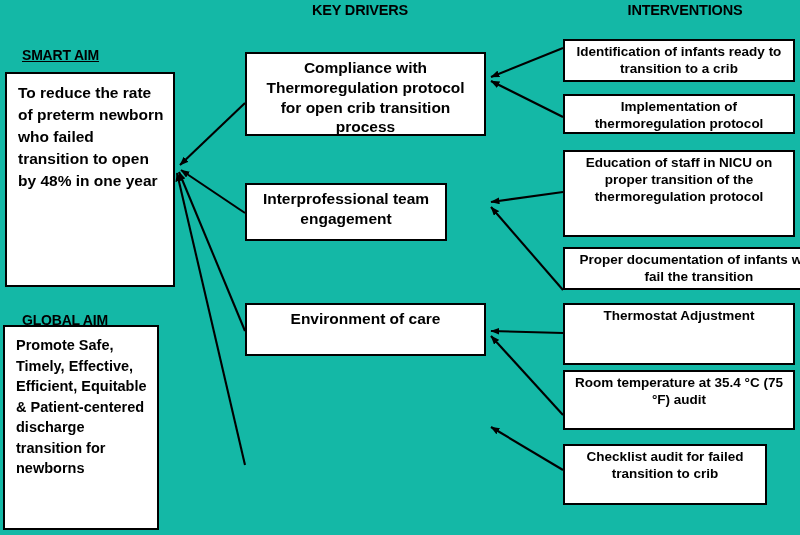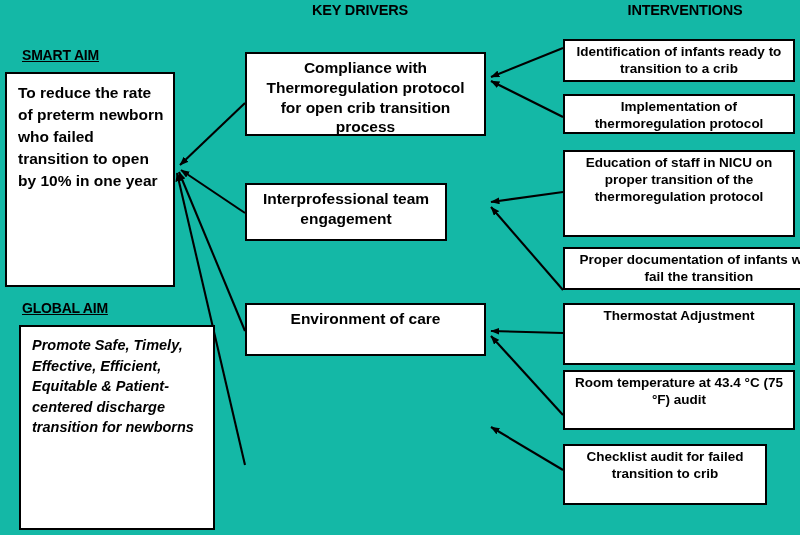--- a/index.html
+++ b/index.html
@@ -72,21 +72,21 @@
 </style>
 </head>
 <body>
 
 <div id="canvas">
 
   <div class="col-header" style="left:280px; top:2px; width:160px;">KEY DRIVERS</div>
   <div class="col-header" style="left:605px; top:2px; width:160px;">INTERVENTIONS</div>
 
   <div class="aim-header" style="left:22px; top:47px;">SMART AIM</div>
-  <div class="aim-header" style="left:22px; top:300px;">GLOBAL AIM</div>
+  <div class="aim-header" style="left:22px; top:312px;">GLOBAL AIM</div>
 
   <svg class="links" viewBox="0 0 800 535">
     <defs>
       <marker id="arrowhead" markerWidth="9" markerHeight="7" refX="8.4" refY="3.5" orient="auto" markerUnits="userSpaceOnUse">
         <polygon points="0 0, 9 3.5, 0 7" fill="#000000"></polygon>
       </marker>
     </defs>
 
     <line x1="245" y1="103" x2="180" y2="165" stroke-width="2.1" marker-end="url(#arrowhead)"></line>
     <line x1="245" y1="213" x2="181" y2="170" stroke-width="2.1" marker-end="url(#arrowhead)"></line>
@@ -99,24 +99,24 @@
     <line x1="563" y1="192" x2="491" y2="202" stroke-width="2.1" marker-end="url(#arrowhead)"></line>
     <line x1="563" y1="290" x2="491" y2="207" stroke-width="2.1" marker-end="url(#arrowhead)"></line>
 
     <line x1="563" y1="333" x2="491" y2="331" stroke-width="2.1" marker-end="url(#arrowhead)"></line>
     <line x1="563" y1="415" x2="491" y2="336" stroke-width="2.1" marker-end="url(#arrowhead)"></line>
 
     <line x1="563" y1="470" x2="491" y2="427" stroke-width="2.1" marker-end="url(#arrowhead)"></line>
   </svg>
 
   <div class="node aim-node smart-aim-box" style="left:5px; top:72px; width:170px; height:215px;">
-    <span class="txt">To reduce the rate of preterm newborn who failed transition to open by 10% in one year</span>
+    <span class="txt">To reduce the rate of preterm newborn who failed transition to open by 48% in one year</span>
   </div>
 
-  <div class="node aim-node global-aim-box" style="left:19px; top:325px; width:196px; height:205px;font-style:italic;">
+  <div class="node aim-node global-aim-box" style="left:3px; top:325px; width:156px; height:205px;">
     <span class="txt">Promote Safe, Timely, Effective, Efficient, Equitable &amp; Patient-centered discharge transition for newborns</span>
   </div>
 
   <div class="node driver-box" style="left:245px; top:52px; width:241px; height:84px;">
     <span class="txt">Compliance with Thermoregulation protocol for open crib transition process</span>
   </div>
   <div class="node driver-box" style="left:245px; top:183px; width:202px; height:58px;">
     <span class="txt">Interprofessional team engagement</span>
   </div>
   <div class="node driver-box" style="left:245px; top:303px; width:241px; height:53px;">
@@ -132,19 +132,19 @@
   <div class="node interv-box" style="left:563px; top:150px; width:232px; height:87px;">
     <span class="txt">Education of staff in NICU on proper transition of the thermoregulation protocol</span>
   </div>
   <div class="node interv-box" style="left:563px; top:247px; width:272px; height:43px;">
     <span class="txt">Proper documentation of infants who fail the transition</span>
   </div>
   <div class="node interv-box" style="left:563px; top:303px; width:232px; height:62px;">
     <span class="txt">Thermostat Adjustment</span>
   </div>
   <div class="node interv-box" style="left:563px; top:370px; width:232px; height:60px;">
-    <span class="txt">Room temperature at 43.4 °C (75 °F)  audit</span>
+    <span class="txt">Room temperature at 35.4 °C (75 °F)  audit</span>
   </div>
   <div class="node interv-box" style="left:563px; top:444px; width:204px; height:61px;">
     <span class="txt">Checklist audit for failed transition to crib</span>
   </div>
 
 </div>
 
 </body></html>

